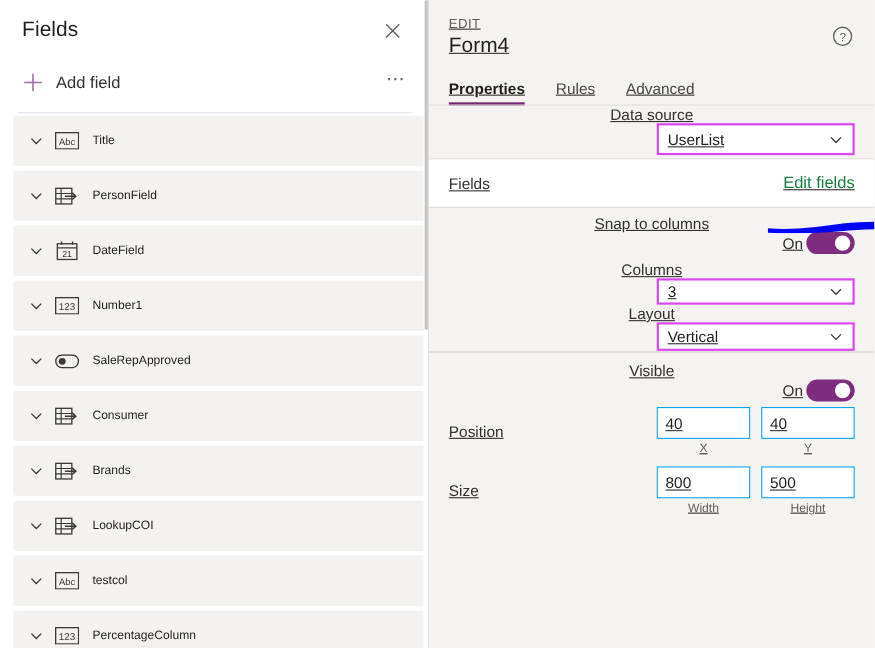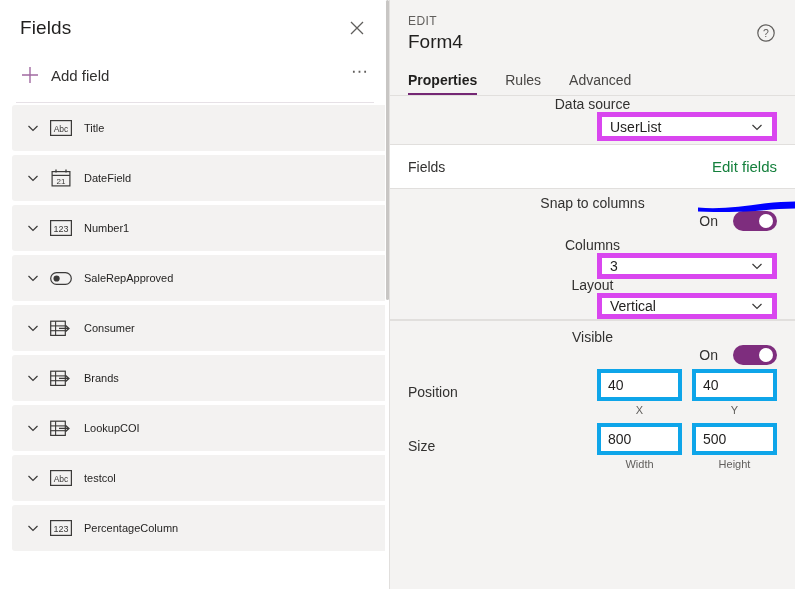--- a/index.html
+++ b/index.html
@@ -52,21 +52,21 @@
   }
   .scroll-thumb{
     position:absolute;top:0;right:1px;width:3px;height:300px;background:#c8c6c4;border-radius:2px;
   }
   .panel-sep{
     position:absolute;top:0;right:0;width:1px;height:589px;background:#e1dfdd;
   }
 
   
   #props-panel{
-    width:405px;flex:0 0 405px;height:589px;background:#f4f3f2;position:relative;overflow:hidden;
+    width:405px;flex:0 0 405px;height:589px;background:#f4f3f2;position:relative;overflow:hidden;text-decoration:underline;
   }
   .pp-head{padding:14px 18px 0 18px;position:relative;}
   .pp-eyebrow{font-size:12px;color:#605e5c;letter-spacing:.4px;}
   .pp-title{font-size:19px;color:#201f1e;margin-top:3px;}
   .help-icon{
     position:absolute;top:22px;right:16px;width:24px;height:24px;cursor:pointer;
   }
   .tabs{display:flex;align-items:flex-end;height:34px;padding:0 18px;margin-top:9px;gap:28px;position:relative;}
   .tab{font-size:14px;color:#484644;padding-bottom:8px;cursor:pointer;position:relative;}
   .tab.active{color:#201f1e;font-weight:bold;}
@@ -75,46 +75,46 @@
   }
   .tabs-underline{position:absolute;left:0;right:0;bottom:0;height:1px;background:#e1dfdd;}
 
   .prow{
     display:flex;align-items:center;padding:0 18px;box-sizing:border-box;height:46px;flex-direction:column;
   }
   .prow .plabel{font-size:14px;color:#323130;}
   .pp-sep{height:1px;background:#e1dfdd;}
 
   .sel{
-    margin-left:auto;width:180px;height:29px;background:#ffffff;border:5px solid #d946ef;
+    margin-left:auto;width:180px;height:29px;background:#ffffff;border:2px solid #d946ef;
     display:flex;align-items:center;box-sizing:border-box;padding:0 8px;cursor:pointer;
   }
   .sel .selval{font-size:14px;color:#201f1e;}
   .sel .chevd{margin-left:auto;color:#3b3a39;display:flex;align-items:center;}
 
   .fields-row{
     background:#ffffff;height:43px;display:flex;align-items:center;padding:0 18px;box-sizing:border-box;
   }
   .edit-fields-link{margin-left:auto;font-size:15px;color:#15803d;cursor:pointer;}
 
-  .toggle-wrap{margin-left:auto;display:flex;align-items:center;gap:15px;}
+  .toggle-wrap{margin-left:auto;display:flex;align-items:center;gap:3px;}
   .toggle-state{font-size:14px;color:#323130;}
   .toggle{
     width:44px;height:20px;border-radius:11px;background:#7e2d7e;position:relative;cursor:pointer;
   }
   .toggle .knob{
     position:absolute;top:3px;right:4px;width:14px;height:14px;border-radius:50%;background:#ffffff;
   }
 
   .numrow{display:flex;align-items:center;padding:0 18px;box-sizing:border-box;height:54px;}
   .numrow .plabel{font-size:14px;color:#323130;line-height:29px;}
   .numfields{margin-left:auto;display:flex;gap:10px;}
   .numcell{display:flex;flex-direction:column;align-items:center;width:85px;}
   .numbox{
-    width:85px;height:29px;background:#ffffff;border:4px solid #0ea5e9;box-sizing:border-box;
+    width:85px;height:29px;background:#ffffff;border:1px solid #0ea5e9;box-sizing:border-box;
     display:flex;align-items:center;padding:12px 7px;font-size:14px;color:#201f1e;cursor:text;
   }
   .numcap{font-size:11px;color:#605e5c;margin-top:3px;}
 
   
   .blue-mark{
     position:absolute;left:698px;top:200px;width:97px;height:12px;pointer-events:none;
   }
 </style>
 </head>
@@ -160,20 +160,37 @@
           </span>
           <span class="fname">Title</span>
         </div>
         <div class="field-row">
           <span class="chev">
             <svg width="14" height="14" viewBox="0 0 14 14">
               <path d="M2.5 5 L7 9.5 L11.5 5" stroke="#3b3a39" stroke-width="1.2" fill="none"></path>
             </svg>
           </span>
           <span class="ficon">
+            <svg width="22" height="17" viewBox="0 0 22 17">
+              <rect x="0.7" y="1.2" width="14.6" height="14.2" fill="none" stroke="#3b3a39" stroke-width="1.2"></rect>
+              <line x1="0.7" y1="5.9" x2="15.3" y2="5.9" stroke="#3b3a39" stroke-width="1.1"></line>
+              <line x1="0.7" y1="10.7" x2="15.3" y2="10.7" stroke="#3b3a39" stroke-width="1.1"></line>
+              <line x1="5.6" y1="1.2" x2="5.6" y2="15.4" stroke="#3b3a39" stroke-width="1.1"></line>
+              <path d="M9 8.4 L18.6 8.4 M15.6 5.4 L18.9 8.4 L15.6 11.4" stroke="#3b3a39" stroke-width="1.4" fill="none"></path>
+            </svg>
+          </span>
+          <span class="fname">PersonField</span>
+        </div>
+        <div class="field-row">
+          <span class="chev">
+            <svg width="14" height="14" viewBox="0 0 14 14">
+              <path d="M2.5 5 L7 9.5 L11.5 5" stroke="#3b3a39" stroke-width="1.2" fill="none"></path>
+            </svg>
+          </span>
+          <span class="ficon">
             <svg width="20" height="18" viewBox="0 0 20 18">
               <rect x="1.1" y="2.6" width="17.8" height="14.3" fill="none" stroke="#3b3a39" stroke-width="1.2"></rect>
               <line x1="1.1" y1="6.4" x2="18.9" y2="6.4" stroke="#3b3a39" stroke-width="1.2"></line>
               <line x1="5" y1="0.6" x2="5" y2="3.4" stroke="#3b3a39" stroke-width="1.3"></line>
               <line x1="15" y1="0.6" x2="15" y2="3.4" stroke="#3b3a39" stroke-width="1.3"></line>
               <text x="10" y="14.6" text-anchor="middle" font-size="8" fill="#3b3a39" font-family="Liberation Sans, sans-serif">21</text>
             </svg>
           </span>
           <span class="fname">DateField</span>
         </div>

